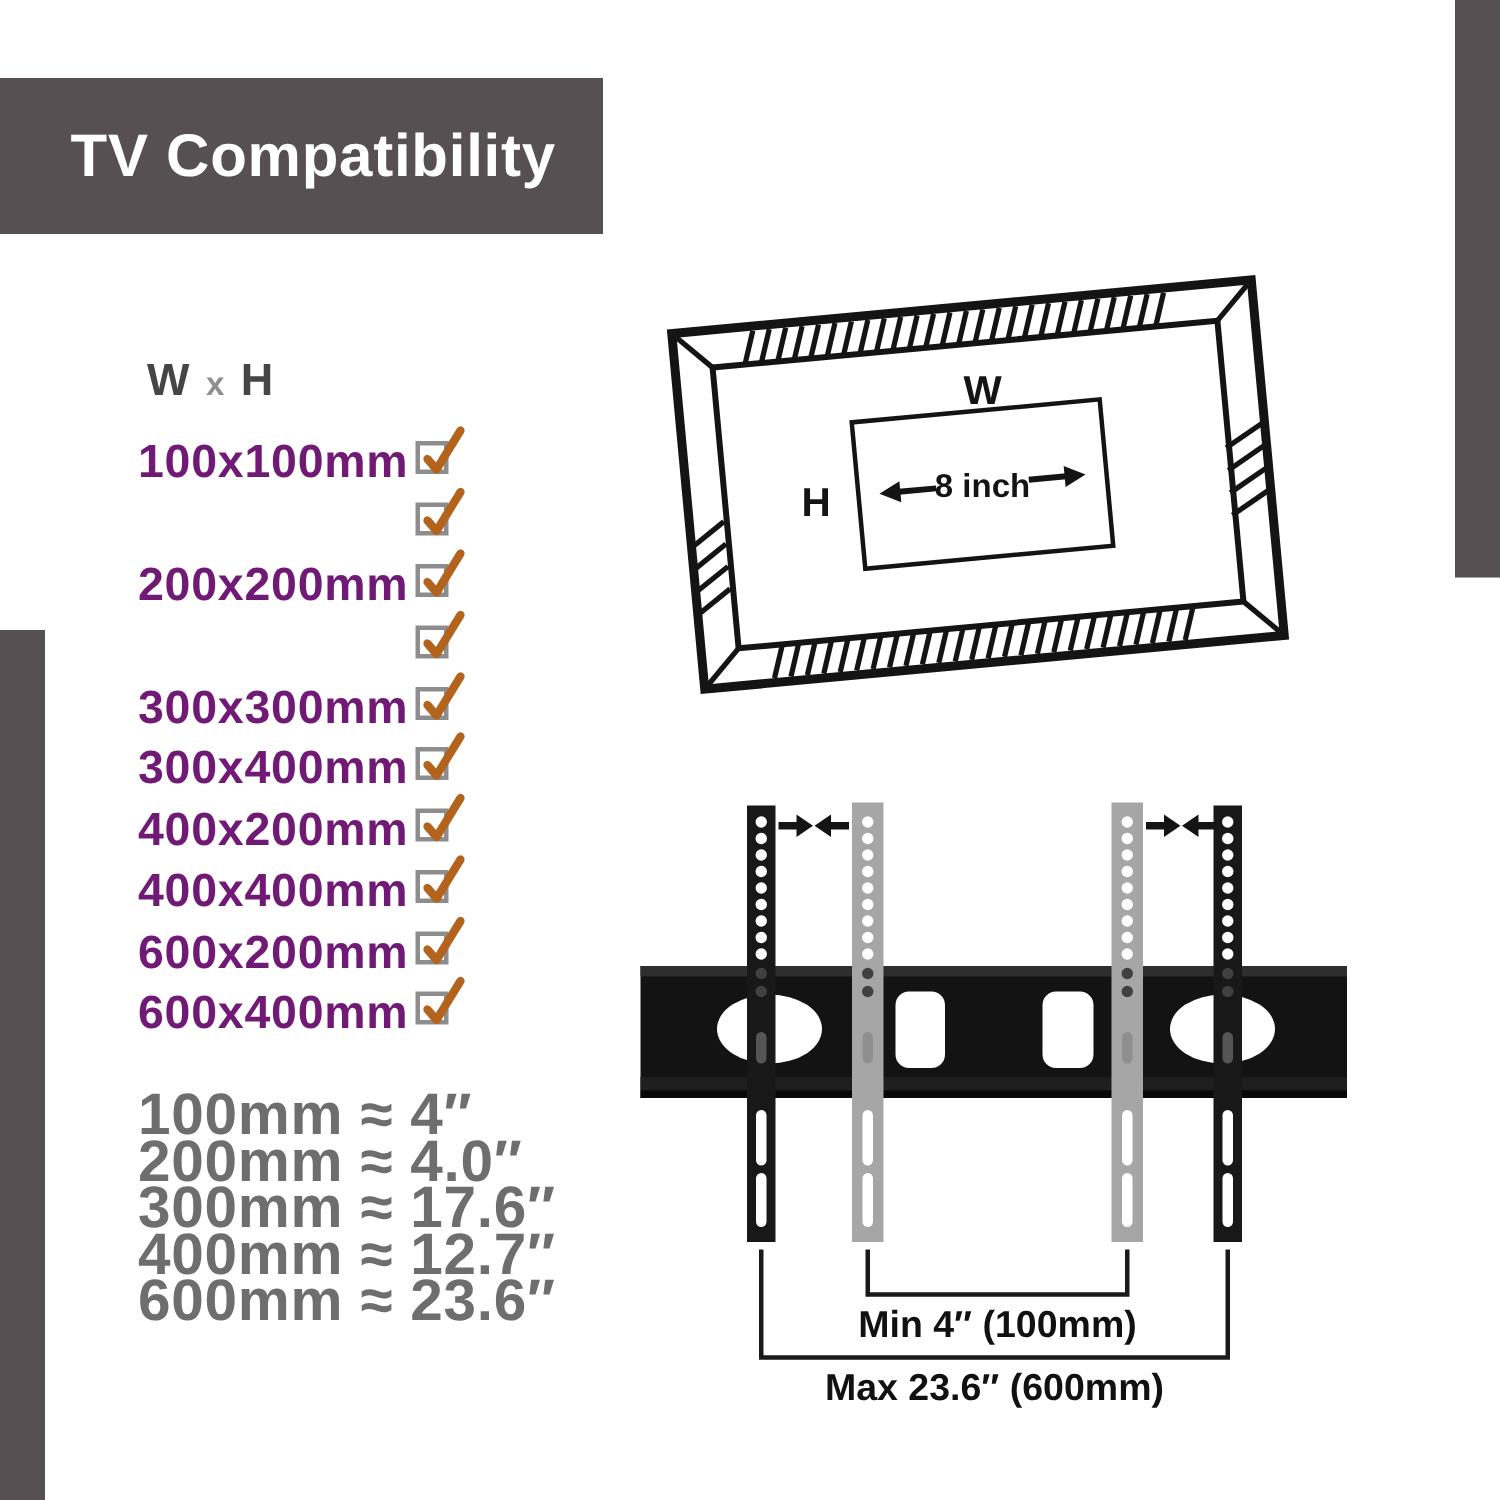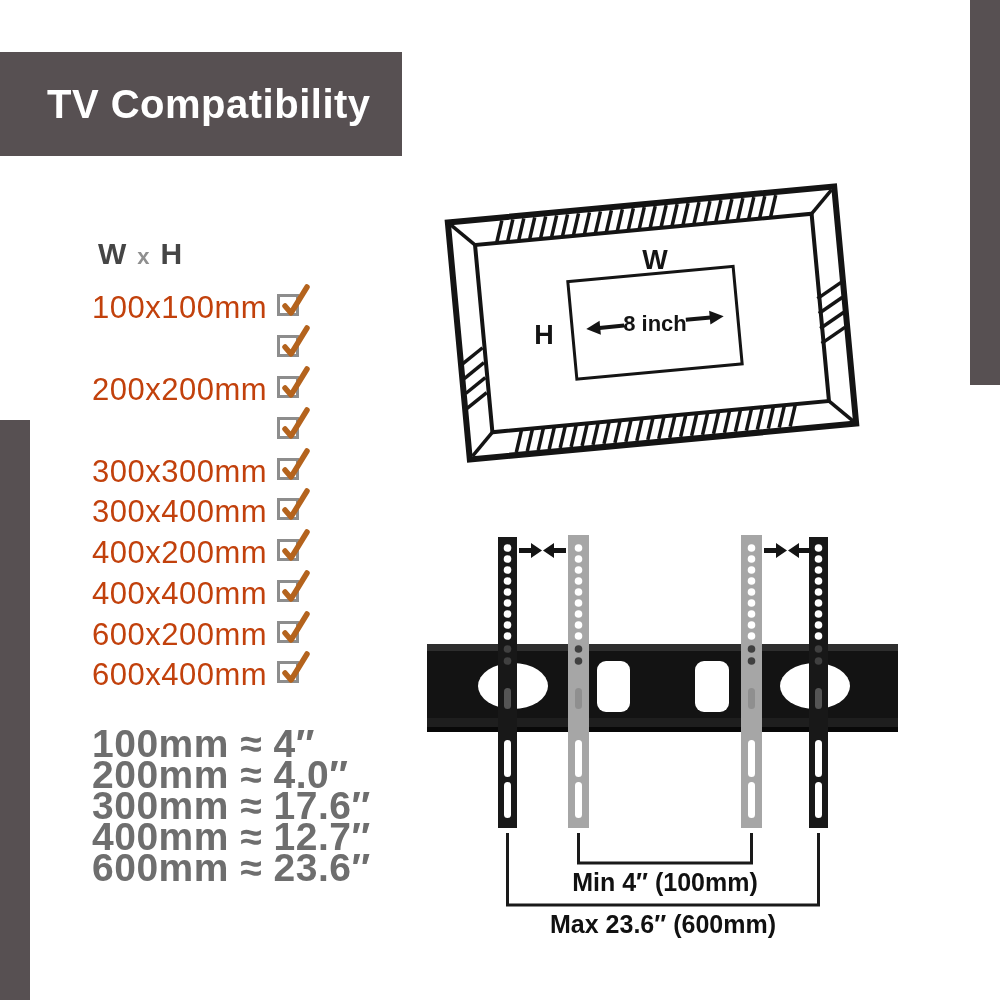--- a/index.html
+++ b/index.html
@@ -16,21 +16,21 @@
   }
   .strip-right{position:absolute;right:0;top:0;width:30px;height:385px;background:#575052;}
   .bar-left{position:absolute;left:0;top:420px;width:30px;height:580px;background:#575052;}
 
   
   .wxh{position:absolute;left:98px;top:224px;color:#454545;font-weight:bold;font-size:30px;margin-top:13px;}
   .wxh .xsep{font-size:22px;color:#8f8f8f;margin:0 11px;font-weight:bold;}
 
   
   .vrow{position:absolute;left:92px;width:240px;height:40px;}
-  .vlabel{font-size:31px;font-weight:normal;color:#c2410c;letter-spacing:0.5px;white-space:nowrap;}
+  .vlabel{font-size:31px;font-weight:bold;color:#701a75;letter-spacing:0.5px;white-space:nowrap;}
   .checkbox{
     position:absolute;left:185px;top:4px;width:22px;height:22px;
     border:3px solid #8d8d8d;box-sizing:border-box;
   }
   .checkbox svg{position:absolute;left:-4px;top:-13px;overflow:visible;}
 
   
   .crow{position:absolute;left:92px;font-size:39px;font-weight:bold;color:#6e6e6e;white-space:nowrap;letter-spacing:0.5px;}
 
   

